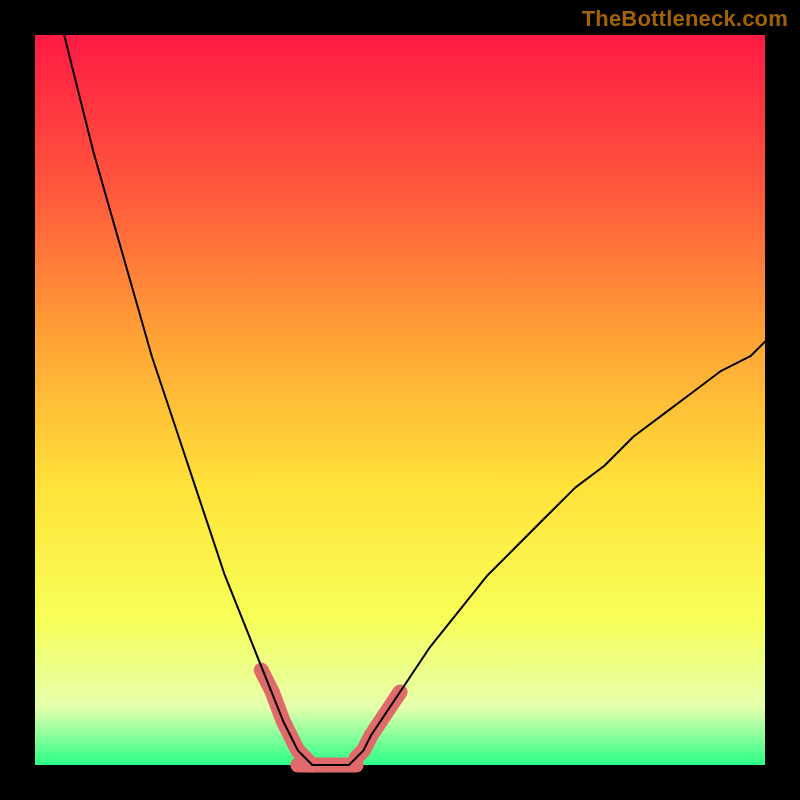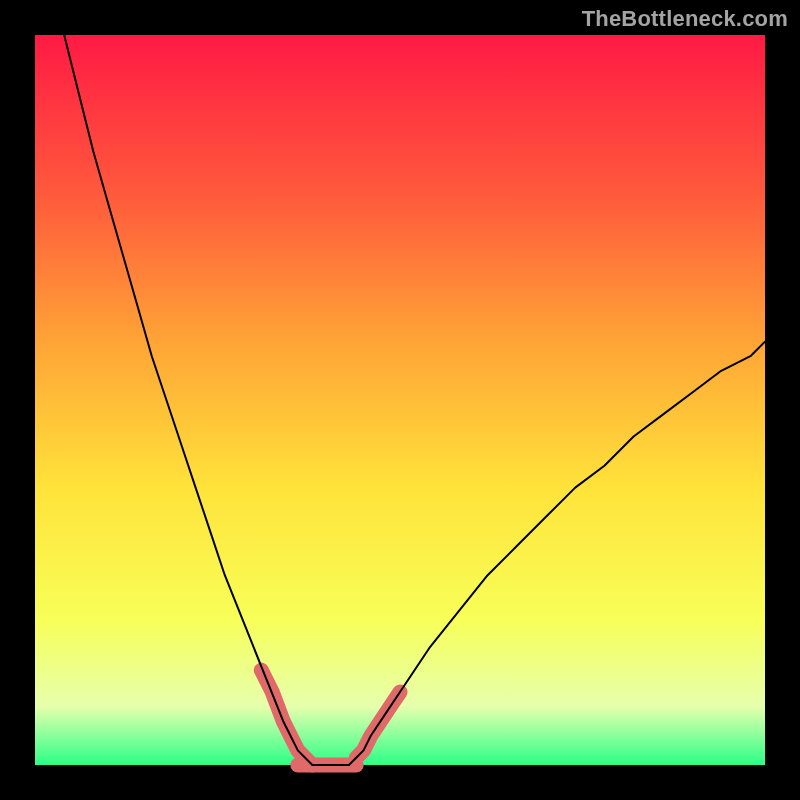--- a/index.html
+++ b/index.html
@@ -14,21 +14,21 @@
   .frame {
     position: relative;
     width: 800px;
     height: 800px;
     background: #000;
   }
   .watermark {
     position: absolute;
     top: 6px;
     right: 12px;
-    color: #a3a3a3;
+    color: #a16207;
     font-size: 22px;
     font-weight: 600;
     letter-spacing: 0.2px;
     z-index: 10;
   }
   .plot-area {
     position: absolute;
     left: 35px;
     top: 35px;
     width: 730px;

